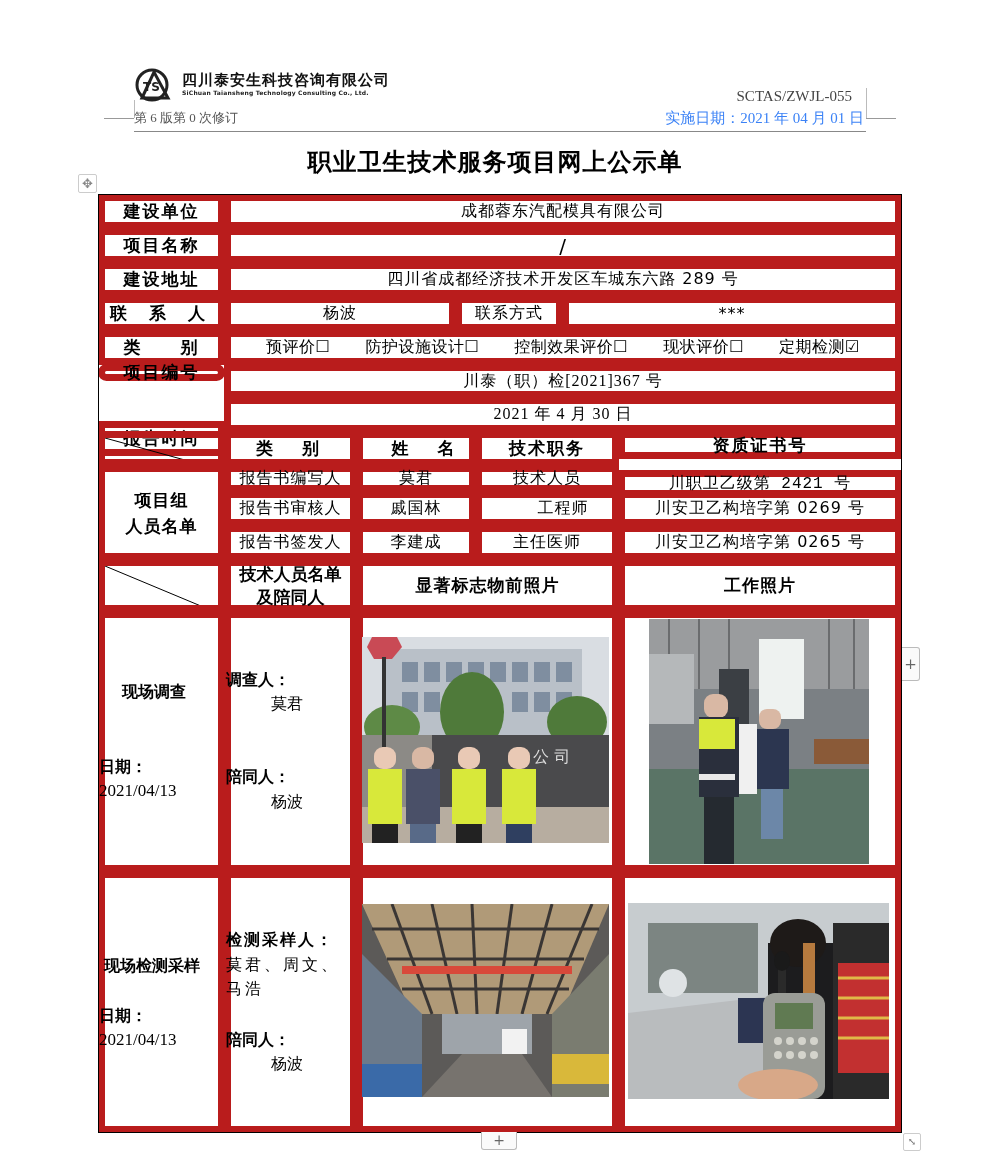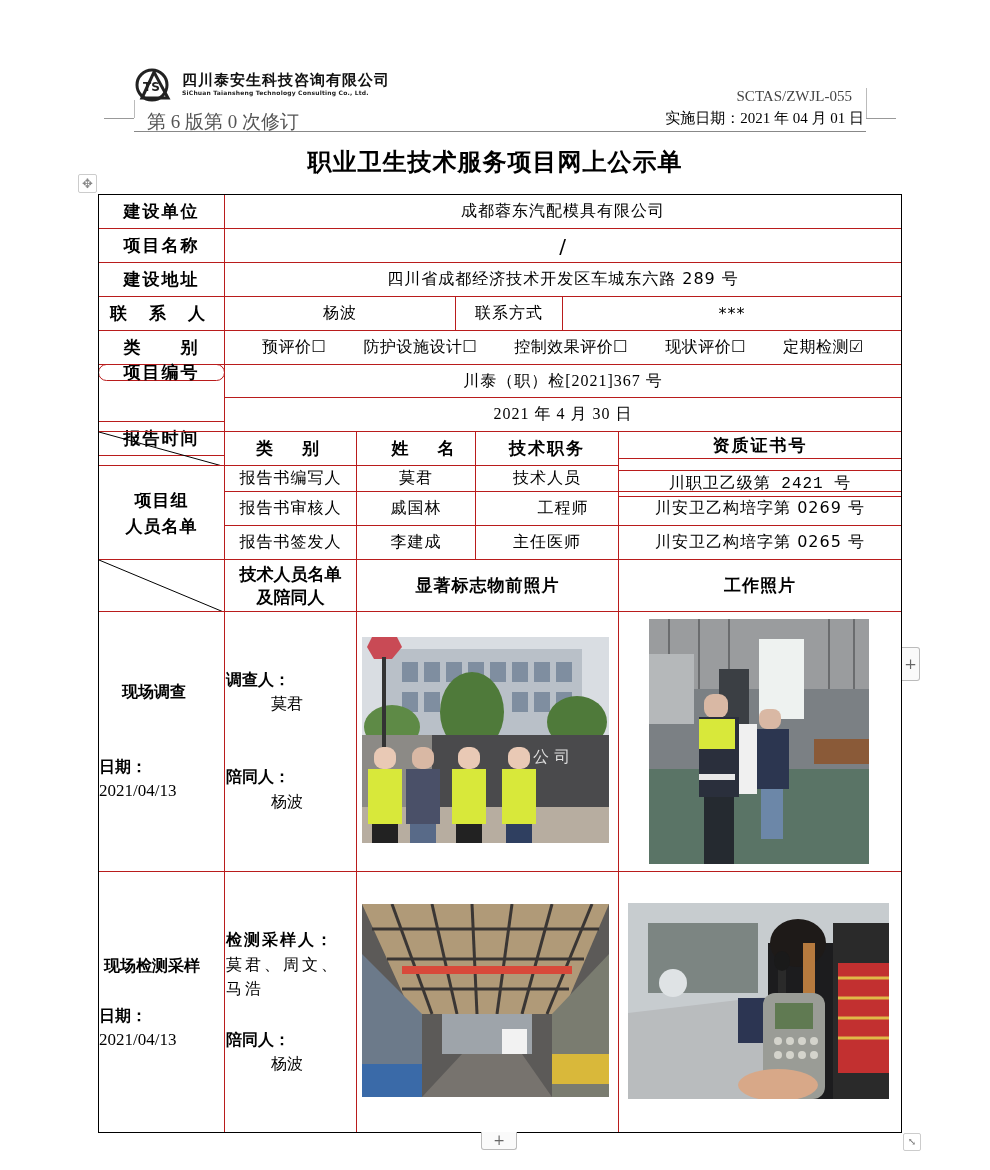--- a/index.html
+++ b/index.html
@@ -7,38 +7,38 @@
          font-family:"DejaVu Serif","Liberation Serif",serif; color:#000; }
   .abs { position:absolute; }
   
   .logo { left:132px; top:68px; width:305px; height:34px; }
   .logo-mark { position:absolute; left:0; top:0; width:44px; height:34px; }
   .logo-cn { position:absolute; left:50px; top:3px; font-family:"DejaVu Sans","Liberation Sans",sans-serif;
              font-weight:bold; font-size:15px; letter-spacing:1px; color:#111; white-space:nowrap; }
   .logo-en { position:absolute; left:50px; top:21px; font-family:"DejaVu Sans","Liberation Sans",sans-serif;
              font-weight:bold; font-size:6px; color:#222; white-space:nowrap; letter-spacing:0.2px; }
   .doc-code { right:138px; top:88px; font-family:"Liberation Serif",serif; font-size:15px; color:#444; }
-  .rev { left:147px; top:109px; font-size:19px; color:#555; font-family:"Liberation Serif",serif; }
-  .impl-date { right:126px; top:109px; font-size:15px; color:#000000; font-family:"Liberation Serif",serif; }
+  .rev { left:134px; top:109px; font-size:13px; color:#555; font-family:"Liberation Serif",serif; }
+  .impl-date { right:126px; top:109px; font-size:15px; color:#3b82f6; font-family:"Liberation Serif",serif; }
   .hdr-line { left:134px; top:131px; width:732px; height:1px; background:#888; }
   .hdr-tick-l { left:104px; top:118px; width:30px; height:1px; background:#999; }
   .hdr-tick-r { left:866px; top:118px; width:30px; height:1px; background:#999; }
   .hdr-vert-l { left:134px; top:100px; width:1px; height:18px; background:#bbb; }
   .hdr-vert-r { left:866px; top:88px; width:1px; height:30px; background:#bbb; }
   .title { left:0; width:990px; top:146px; text-align:center; font-size:24px; font-weight:bold; letter-spacing:1px; }
   .move-handle { left:78px; top:174px; width:17px; height:17px; border:1px solid #ccc; border-radius:2px;
                  font-size:13px; line-height:17px; text-align:center; color:#888; background:#fff; }
   .add-right { left:902px; top:647px; width:17px; height:32px; border:1px solid #bbb; border-left:none;
                border-radius:0 3px 3px 0; font-size:15px; line-height:32px; text-align:center; color:#666; background:#fafafa; }
   .add-bottom { left:481px; top:1132px; width:34px; height:17px; border:1px solid #bbb; border-top:none;
                 border-radius:0 0 3px 3px; font-size:14px; line-height:16px; text-align:center; color:#666; background:#fafafa; }
   .resize { left:903px; top:1133px; width:16px; height:16px; border:1px solid #ccc; border-radius:2px;
             font-size:10px; line-height:16px; text-align:center; color:#777; background:#fff; }
   
-  .cell { position:absolute; box-sizing:border-box; border:1px solid #b91c1c; display:flex;
+  .cell { position:absolute; box-sizing:border-box; border:7px solid #b91c1c; display:flex;
           align-items:center; justify-content:center; text-align:center; font-size:17px; }
   .cell.lbl { font-weight:bold; font-size:17px; letter-spacing:2px; }
   .cell.val { font-family:"DejaVu Sans","Liberation Sans",sans-serif; font-weight:normal; font-size:16px; letter-spacing:1px; }
   .outer { position:absolute; left:98px; top:194px; width:804px; height:939px; border:1px solid #000; box-sizing:border-box; pointer-events:none; }
   .diag { position:absolute; overflow:hidden; }
   .diag svg { position:absolute; left:0; top:0; }
   .photo { position:absolute; overflow:hidden; }
   .photo svg { display:block; }
   .side-text { position:absolute; font-size:16px; line-height:24px; }
   .bold { font-weight:bold; }

